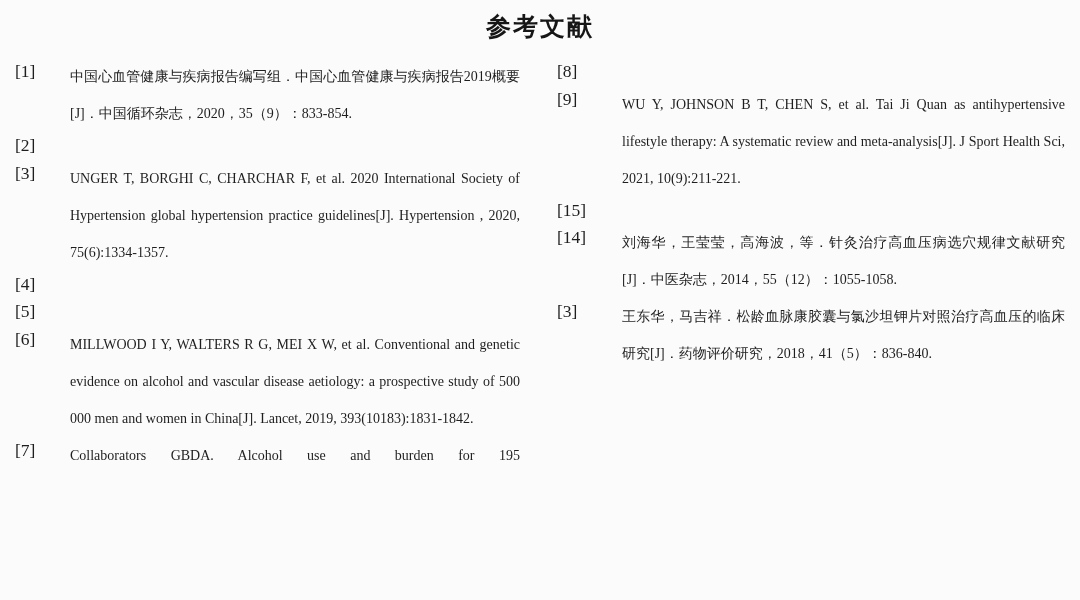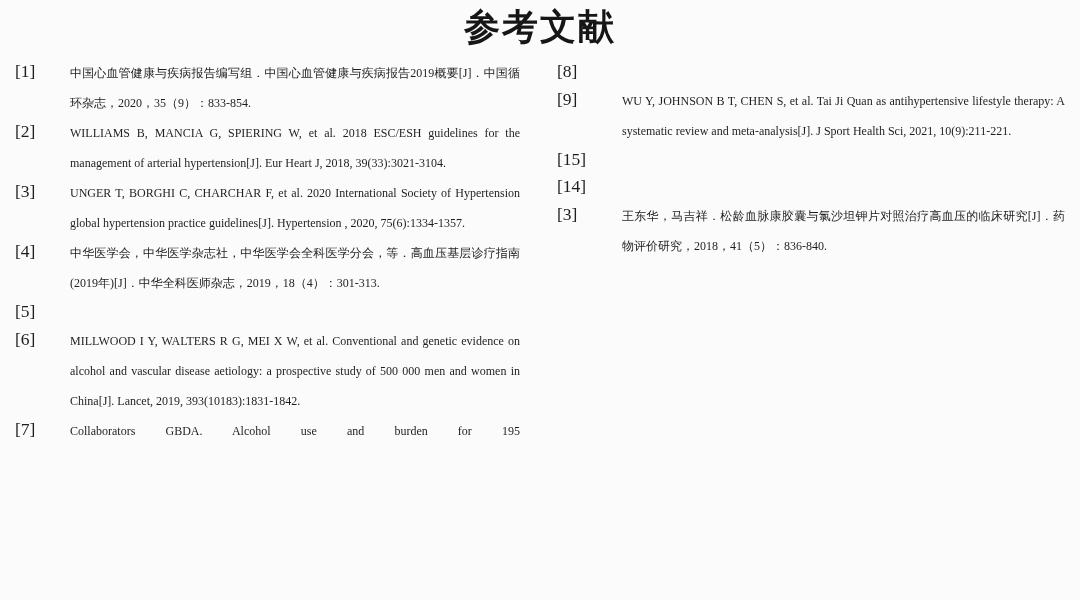--- a/index.html
+++ b/index.html
@@ -11,21 +11,21 @@
     color: #1e1e1e;
   }
   .page {
     width: 1080px; height: 600px;
     padding-top: 8px;
   }
   .title {
     text-align: center;
     font-family: "Liberation Sans", "DejaVu Sans", sans-serif;
     font-weight: 700;
-    font-size: 36px;
+    font-size: 25px;
     line-height: 37px;
     letter-spacing: 2px;
     color: #161616;
   }
   .columns {
     display: flex;
     padding: 0 15px;
     gap: 37px;
     margin-top: 13px;
   }
@@ -39,22 +39,22 @@
   .num {
     flex: 0 0 auto;
     font-size: 17.5px;
     line-height: 27.6px;
     white-space: nowrap;
   }
   .col-left  .num { width: 55px; }
   .col-right .num { width: 65px; }
   .txt {
     flex: 1 1 auto;
-    font-size: 12px;
-    line-height: 30px;
+    font-size: 14px;
+    line-height: 37px;
     text-align: justify;
     font-family: Liberation Serif, serif;
   }
   .stretch-last .txt { text-align-last: justify; }
 </style>
 </head>
 <body>
 
 <div class="page">
 
@@ -64,31 +64,29 @@
 
     <div class="col col-left">
 
       <div class="ref">
         <span class="num">[1]</span>
         <span class="txt">中国心血管健康与疾病报告编写组．中国心血管健康与疾病报告2019概要[J]．中国循环杂志，2020，35（9）：833-854.</span>
       </div>
 
       <div class="ref">
         <span class="num">[2]</span>
-        <span class="txt">WILLIAMS B, MANCIA G, SPIERING W, et al. 2018 ESC/ESH guidelines for the management of arterial hypertension[J]. Eur Heart J, 2018, 39(33):3021-3104.</span>
       </div>
 
       <div class="ref">
         <span class="num">[3]</span>
         <span class="txt">UNGER T, BORGHI C, CHARCHAR F, et al. 2020 International Society of Hypertension global hypertension practice guidelines[J]. Hypertension , 2020, 75(6):1334-1357.</span>
       </div>
 
       <div class="ref">
         <span class="num">[4]</span>
-        <span class="txt">中华医学会，中华医学杂志社，中华医学会全科医学分会，等．高血压基层诊疗指南(2019年)[J]．中华全科医师杂志，2019，18（4）：301-313.</span>
       </div>
 
       <div class="ref">
         <span class="num">[5]</span>
       </div>
 
       <div class="ref">
         <span class="num">[6]</span>
         <span class="txt">MILLWOOD I Y, WALTERS R G, MEI X W, et al. Conventional and genetic evidence on alcohol and vascular disease aetiology: a prospective study of 500 000 men and women in China[J]. Lancet, 2019, 393(10183):1831-1842.</span>
       </div>
@@ -111,20 +109,21 @@
         <span class="num">[9]</span>
         <span class="txt">WU Y, JOHNSON B T, CHEN S, et al. Tai Ji Quan as antihypertensive lifestyle therapy: A systematic review and meta-analysis[J]. J Sport Health Sci, 2021, 10(9):211-221.</span>
       </div>
 
       <div class="ref">
         <span class="num">[15]</span>
       </div>
 
       <div class="ref">
         <span class="num">[14]</span>
+        <span class="txt">刘海华，王莹莹，高海波，等．针灸治疗高血压病选穴规律文献研究[J]．中医杂志，2014，55（12）：1055-1058.</span>
       </div>
 
       <div class="ref">
         <span class="num">[3]</span>
         <span class="txt">王东华，马吉祥．松龄血脉康胶囊与氯沙坦钾片对照治疗高血压的临床研究[J]．药物评价研究，2018，41（5）：836-840.</span>
       </div>
 
     </div>
 
   </div>

